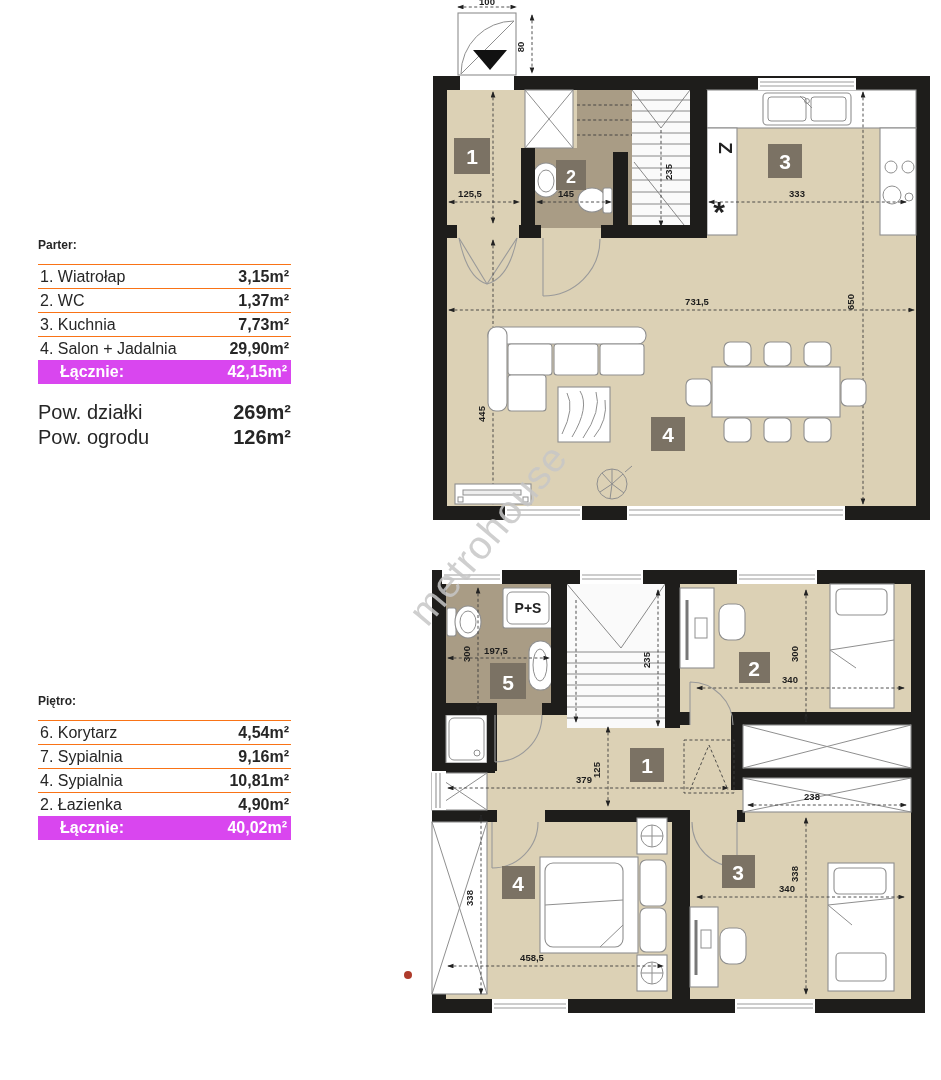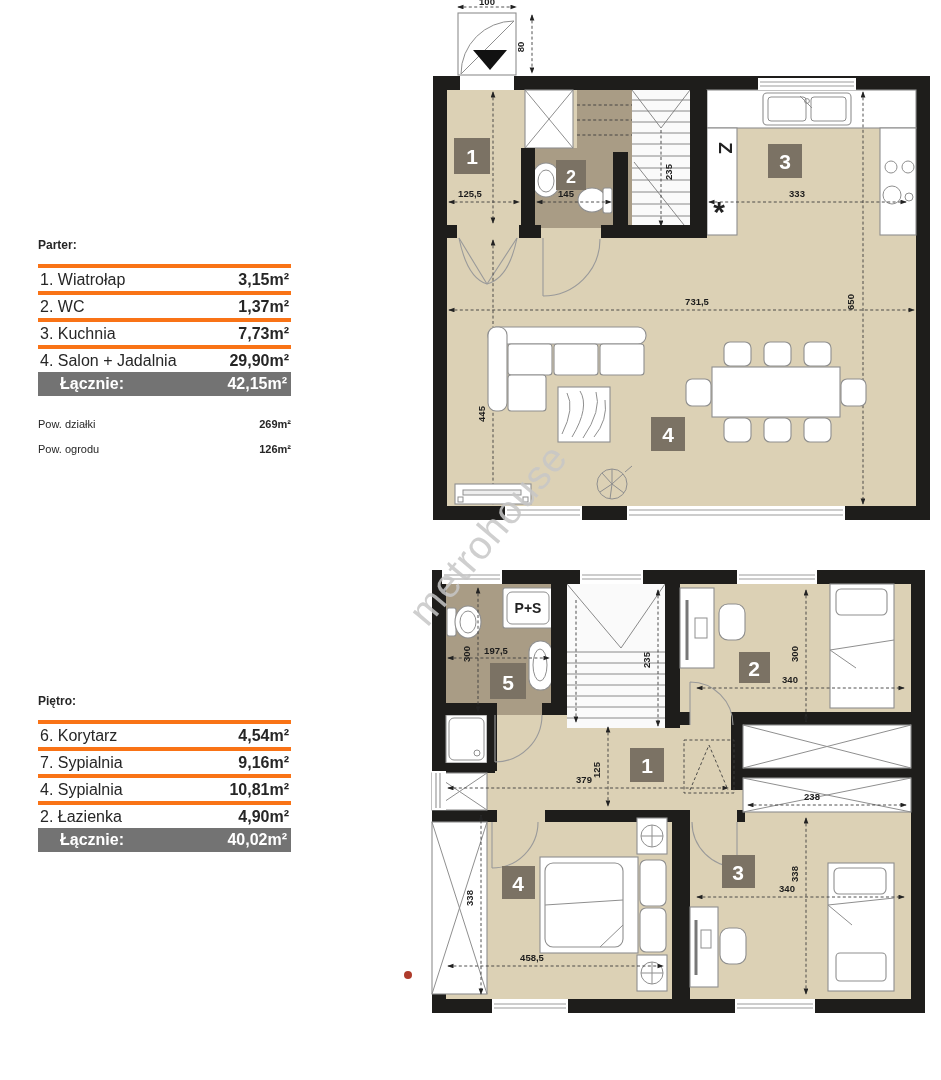--- a/index.html
+++ b/index.html
@@ -3,27 +3,27 @@
 <meta charset="utf-8">
 <style>
   html,body{margin:0;padding:0;background:#ffffff;}
   #page{position:relative;width:941px;height:1080px;background:#fff;overflow:hidden;
         font-family:"Liberation Sans",sans-serif;color:#262626;}
   svg{position:absolute;}
   
   .lg{position:absolute;left:38px;width:253px;}
   .lg-title{font-size:12px;font-weight:700;margin-bottom:12px;}
   .lg-row{display:flex;justify-content:space-between;align-items:baseline;
-          font-size:16px;padding:3px 2px 3px 2px;border-top:4px solid #f97316;line-height:17px;}
+          font-size:16px;padding:3px 2px 3px 2px;border-top:1px solid #f97316;line-height:17px;}
   .lg-row .a{font-weight:700;}
   .lg-total{display:flex;justify-content:space-between;align-items:center;
-            background:#737373;color:#fff;font-weight:700;font-size:16px;
+            background:#d946ef;color:#fff;font-weight:700;font-size:16px;
             padding:3px 4px 4px 22px;line-height:17px;}
   .lg-extra{margin-top:16px;}
-  .lg-xrow{display:flex;justify-content:space-between;font-size:11px;line-height:25px;}
+  .lg-xrow{display:flex;justify-content:space-between;font-size:20px;line-height:25px;}
   .lg-xrow .a{font-weight:700;}
   
   .wall{fill:#1e1d1b;}
   .floor{fill:#dcd1b5;}
   .brown{fill:#a99c85;}
   .white{fill:#ffffff;}
   .f{fill:#fff;stroke:#8f8f8f;stroke-width:1.1;}
   .fl{fill:none;stroke:#8f8f8f;stroke-width:1;}
   .tr{stroke:#7d7d7d;stroke-width:.9;fill:none;}
   .dim{stroke:#3c3c3c;stroke-width:.9;stroke-dasharray:3 2.4;fill:none;}

